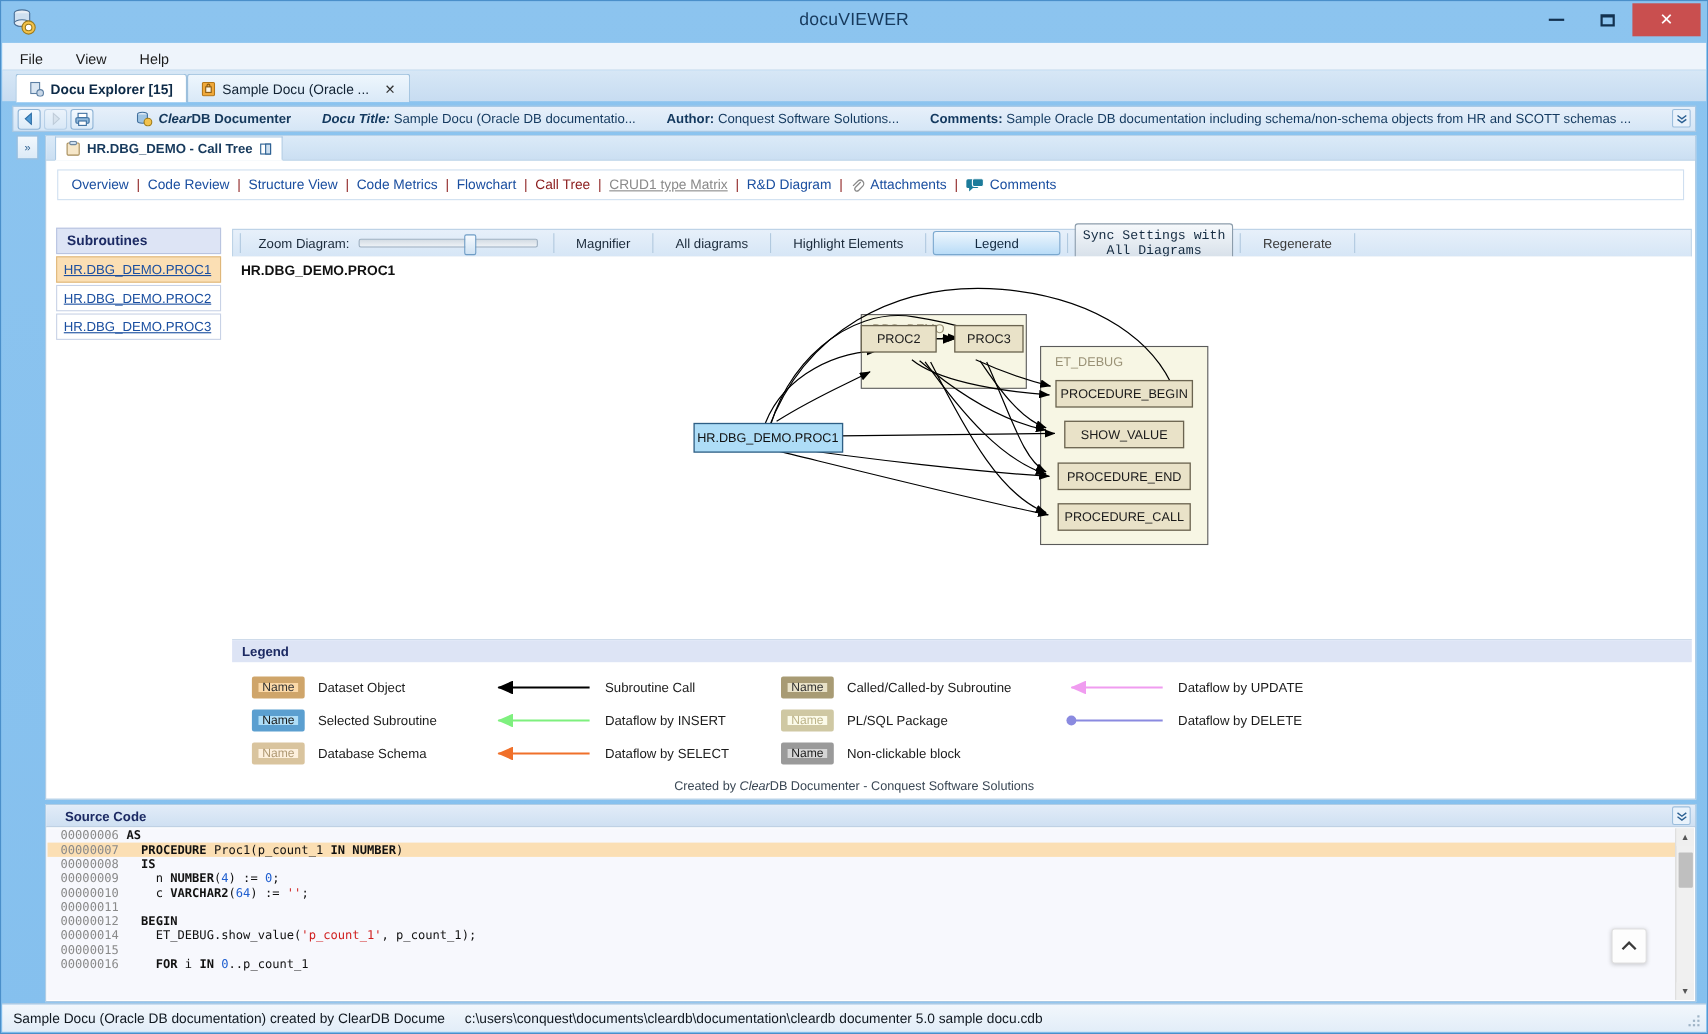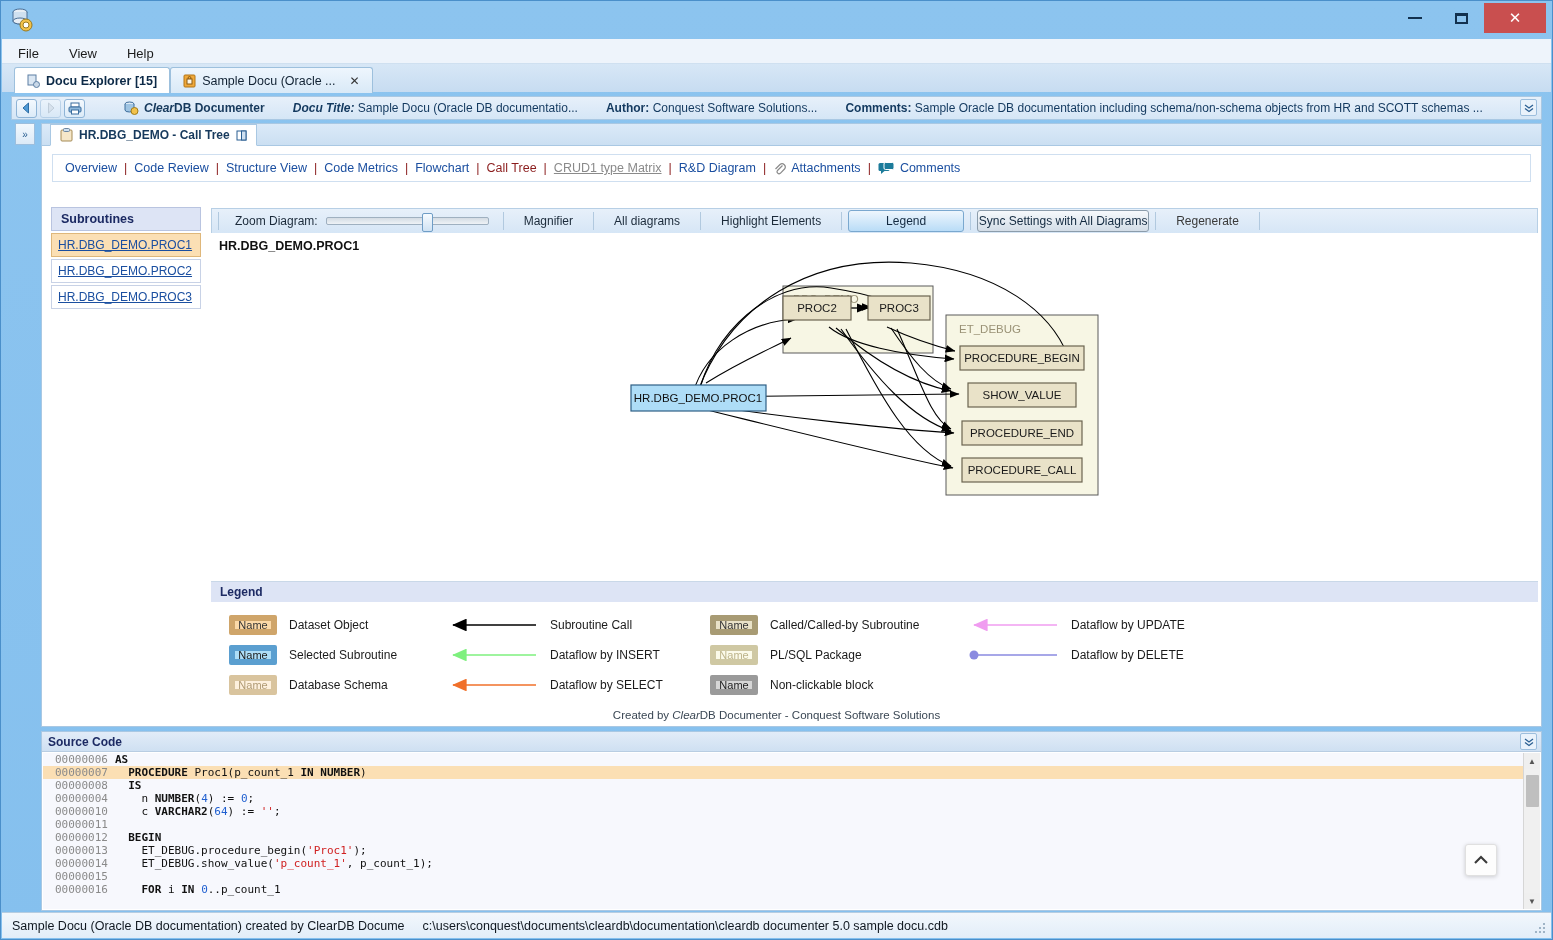--- a/index.html
+++ b/index.html
@@ -131,21 +131,21 @@
   .zl { margin:0 8px 0 10px;}
   .slider { position:relative; width:163px; height:8px; background:linear-gradient(180deg,#d4dce4,#eef2f6);
             border:1px solid #9fb0c0; border-radius:2px;}
   .slider .knob { position:absolute; left:95px; top:-5px; width:11px; height:19px;
             background:linear-gradient(180deg,#f7fbff,#cfe2f3); border:1px solid #6f9dc6; border-radius:2px;}
   .tbitem { padding:3px 14px; border-radius:2px; color:#1b2a3a;}
   .tbbtn {
     padding:3px 0; width:116px; text-align:center; border:1px solid #7aa8cf; border-radius:3px;
     background:linear-gradient(180deg,#eef6fd,#b9dcf7); color:#132a40;
   }
-  .tbbtn.sync { width:172px; background:linear-gradient(180deg,#f6f9fc,#d3dde7); border-color:#8b9cab;}
+  .tbbtn.sync { width:144px; background:linear-gradient(180deg,#f6f9fc,#d3dde7); border-color:#8b9cab;font-family:Liberation Mono, monospace;}
   .tbitem.mute { color:#3a3a3a;}
   
   .dtitle { position:absolute; left:218px; top:239px; font-weight:bold; font-size:12.5px; color:#111;}
   .canvas-wrap{ position:absolute; left:210px; right:14px; top:232px; height:344px; background:#fff;}
   
   .legend {
     position:absolute; left:210px; right:14px; top:580px; height:124px;
     background:#fff; border-top:1px solid #c9d8e8;
   }
   .legend-head {
@@ -171,21 +171,21 @@
     position:absolute; left:0; right:0; top:708px; text-align:center;
     font-size:11.5px; color:#3a4754;
   }
   
   .srcpanel {
     position:absolute; left:40px; right:10px; top:730px; height:180px;
     background:#fff; border:1px solid #a9c8e3;
   }
   .src-head {
     height:20px; background:linear-gradient(180deg,#e2ecf8,#cfe0f2);
-    display:flex;align-items:center;padding-left:6px;
+    display:flex;align-items:center;padding-left:17px;
     font-weight:bold;font-size:12px;color:#1c2a63; border-bottom:1px solid #b9cde2;
     position:relative;
   }
   .src-head .collapse {
     position:absolute; right:4px; top:1px; width:17px; height:17px;
     border:1px solid #9cbedd; border-radius:2px; background:#e9f2fb;
     display:flex;align-items:center;justify-content:center;font-size:10px;color:#2a5f92;
   }
   .code {
     position:absolute; left:1px; right:18px; top:21px; bottom:1px;
@@ -233,20 +233,21 @@
   <div class="titlebar">
     <span class="app-icon">
       <svg width="26" height="26" viewBox="0 0 26 26">
         <ellipse cx="11" cy="5" rx="7" ry="3" fill="#e8eef5" stroke="#4a6f96"></ellipse>
         <path d="M4 5 v9 a7 3 0 0 0 14 0 V5" fill="#cfe0f0" stroke="#4a6f96"></path>
         <ellipse cx="11" cy="14" rx="7" ry="3" fill="#e8eef5" stroke="#4a6f96"></ellipse>
         <circle cx="17" cy="18" r="6" fill="#f3c24a" stroke="#9a7a1e"></circle>
         <circle cx="17" cy="18" r="3" fill="#fff" stroke="#9a7a1e"></circle>
       </svg>
     </span>
+    <div class="title">docuVIEWER</div>
     <div class="wincontrols">
       <div class="btn">
           <span class="min-glyph"></span>
         </div>
       <div class="btn">
           <span class="max-glyph"></span>
         </div>
       <div class="btn close">
           <span>✕</span>
         </div>
@@ -570,25 +571,24 @@
       <span class="collapse">
         <svg width="10" height="10" viewBox="0 0 10 10">
           <path d="M1 2 L5 5 L9 2 M1 5.5 L5 8.5 L9 5.5" fill="none" stroke="#2a5f92" stroke-width="1.3"></path>
         </svg>
       </span>
     </div>
     <div class="code">
       <div class="cline"><span class="cno">00000006</span><span class="ctxt kw">AS</span></div>
       <div class="cline hl"><span class="cno">00000007</span><span class="ctxt"><span class="kw">  PROCEDURE </span>Proc1(p_count_1 <span class="kw">IN NUMBER</span>)</span></div>
       <div class="cline"><span class="cno">00000008</span><span class="ctxt kw">  IS</span></div>
-      <div class="cline"><span class="cno">00000004</span><span class="ctxt">    n <span class="kw">NUMBER</span>(<span class="num">4</span>) := <span class="num">0</span>;</span></div>
+      <div class="cline"><span class="cno">00000009</span><span class="ctxt">    n <span class="kw">NUMBER</span>(<span class="num">4</span>) := <span class="num">0</span>;</span></div>
       <div class="cline"><span class="cno">00000010</span><span class="ctxt">    c <span class="kw">VARCHAR2</span>(<span class="num">64</span>) := <span class="str">''</span>;</span></div>
       <div class="cline"><span class="cno">00000011</span><span class="ctxt"></span></div>
       <div class="cline"><span class="cno">00000012</span><span class="ctxt kw">  BEGIN</span></div>
-      <div class="cline"><span class="cno">00000013</span><span class="ctxt">    ET_DEBUG.procedure_begin(<span class="str">'Proc1'</span>);</span></div>
       <div class="cline"><span class="cno">00000014</span><span class="ctxt">    ET_DEBUG.show_value(<span class="str">'p_count_1'</span>, p_count_1);</span></div>
       <div class="cline"><span class="cno">00000015</span><span class="ctxt"></span></div>
       <div class="cline"><span class="cno">00000016</span><span class="ctxt">    <span class="kw">FOR</span> i <span class="kw">IN</span> <span class="num">0</span>..p_count_1</span></div>
     </div>
     <div class="src-scroll">
       <div class="arw">▲</div>
       <div class="thumb"></div>
       <div class="arw bot">▼</div>
     </div>
     <div class="fab">

